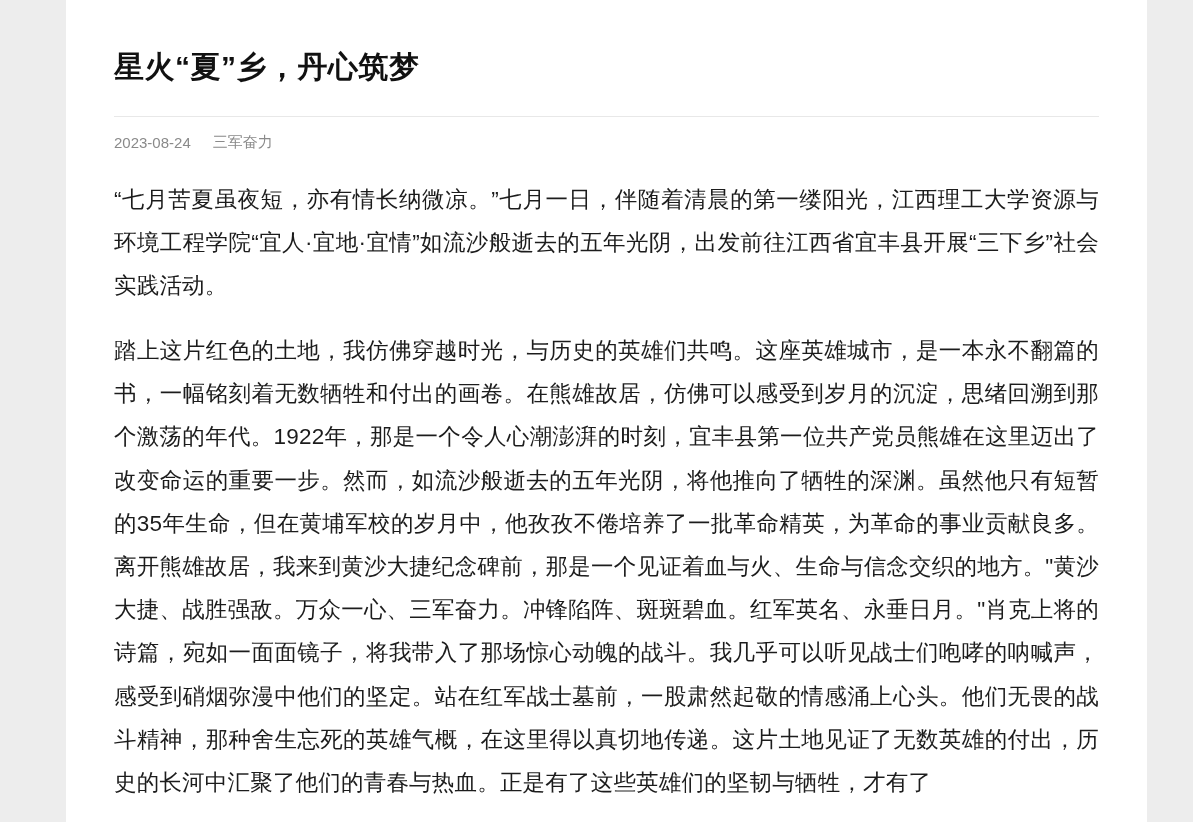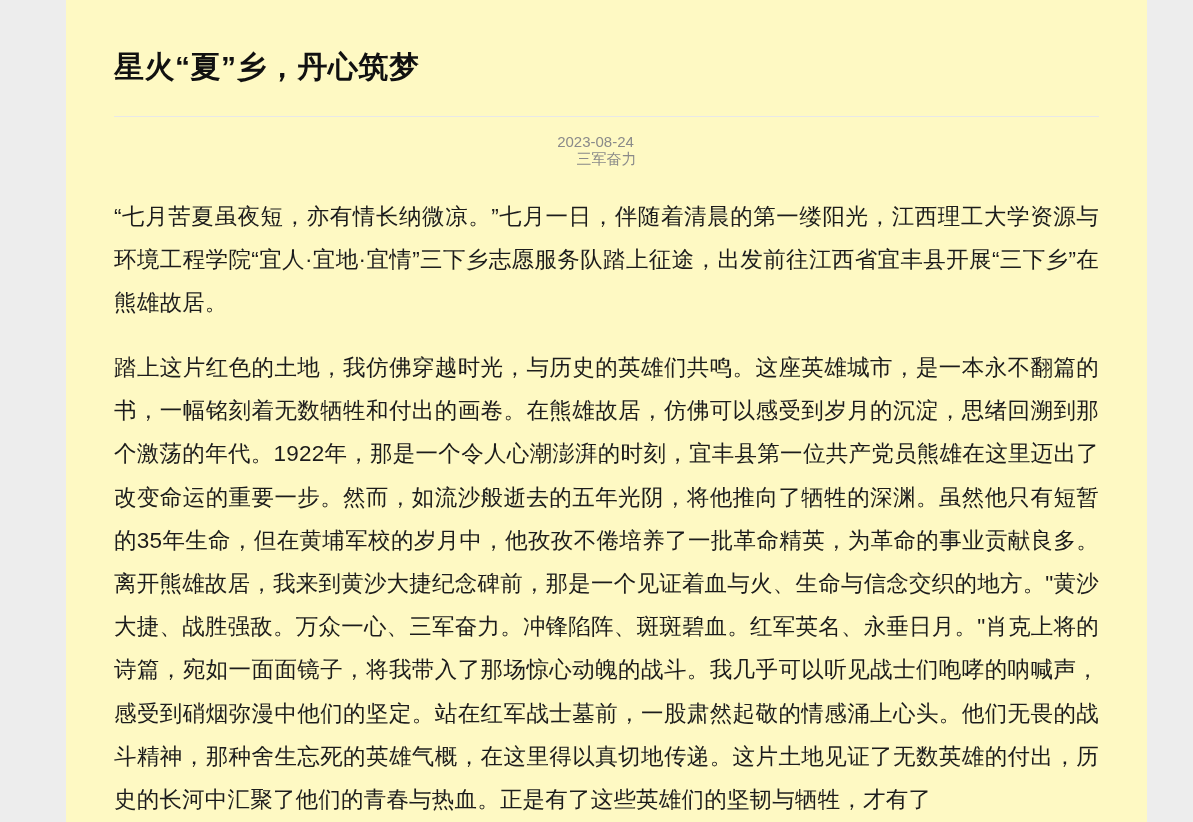--- a/index.html
+++ b/index.html
@@ -18,21 +18,21 @@
     width: 1193px;
     height: 822px;
     background: #ededed;
   }
   .article-sheet {
     position: absolute;
     left: 66px;
     top: 0;
     width: 1081px;
     min-height: 822px;
-    background: #fef9c3;
+    background: #ffffff;
     box-sizing: border-box;
     padding: 0;
   }
   .article-inner {
     padding: 0 48px 0 48px;
   }
   .title {
     margin: 0;
     padding-top: 47px;
     font-size: 30px;
@@ -44,21 +44,20 @@
   .title-rule {
     margin-top: 28px;
     border-bottom: 1px solid #e8e8e8;
   }
   .meta {
     padding-top: 16px;
     font-size: 15px;
     color: #8a8a8a;
     display: flex;
     align-items: center;
-    flex-direction: column;
   }
   .meta .date {
     margin-right: 22px;
   }
   .meta .author {
     color: #8a8a8a;
   }
   .body-text {
     margin: 0;
     padding-top: 26px;
@@ -100,21 +99,21 @@
 
       <h1 class="title">星火“夏”乡，丹心筑梦</h1>
 
       <div class="title-rule"></div>
 
       <div class="meta">
         <span class="date">2023-08-24</span>
         <span class="author">三军奋力</span>
       </div>
 
-      <p class="body-text">“七月苦夏虽夜短，亦有情长纳微凉。”七月一日，伴随着清晨的第一缕阳光，江西理工大学资源与环境工程学院“宜人·宜地·宜情”三下乡志愿服务队踏上征途，出发前往江西省宜丰县开展“三下乡”在熊雄故居。</p>
+      <p class="body-text">“七月苦夏虽夜短，亦有情长纳微凉。”七月一日，伴随着清晨的第一缕阳光，江西理工大学资源与环境工程学院“宜人·宜地·宜情”如流沙般逝去的五年光阴，出发前往江西省宜丰县开展“三下乡”社会实践活动。</p>
 
       <p class="body-text">踏上这片红色的土地，我仿佛穿越时光，与历史的英雄们共鸣。这座英雄城市，是一本永不翻篇的书，一幅铭刻着无数牺牲和付出的画卷。在熊雄故居，仿佛可以感受到岁月的沉淀，思绪回溯到那个激荡的年代。1922年，那是一个令人心潮澎湃的时刻，宜丰县第一位共产党员熊雄在这里迈出了改变命运的重要一步。然而，如流沙般逝去的五年光阴，将他推向了牺牲的深渊。虽然他只有短暂的35年生命，但在黄埔军校的岁月中，他孜孜不倦培养了一批革命精英，为革命的事业贡献良多。离开熊雄故居，我来到黄沙大捷纪念碑前，那是一个见证着血与火、生命与信念交织的地方。"黄沙大捷、战胜强敌。万众一心、三军奋力。冲锋陷阵、斑斑碧血。红军英名、永垂日月。"肖克上将的诗篇，宛如一面面镜子，将我带入了那场惊心动魄的战斗。我几乎可以听见战士们咆哮的呐喊声，感受到硝烟弥漫中他们的坚定。站在红军战士墓前，一股肃然起敬的情感涌上心头。他们无畏的战斗精神，那种舍生忘死的英雄气概，在这里得以真切地传递。这片土地见证了无数英雄的付出，历史的长河中汇聚了他们的青春与热血。正是有了这些英雄们的坚韧与牺牲，才有了</p>
 
     </div>
   </div>
 
   <div class="right-gutter"></div>
 
 </div>
 

